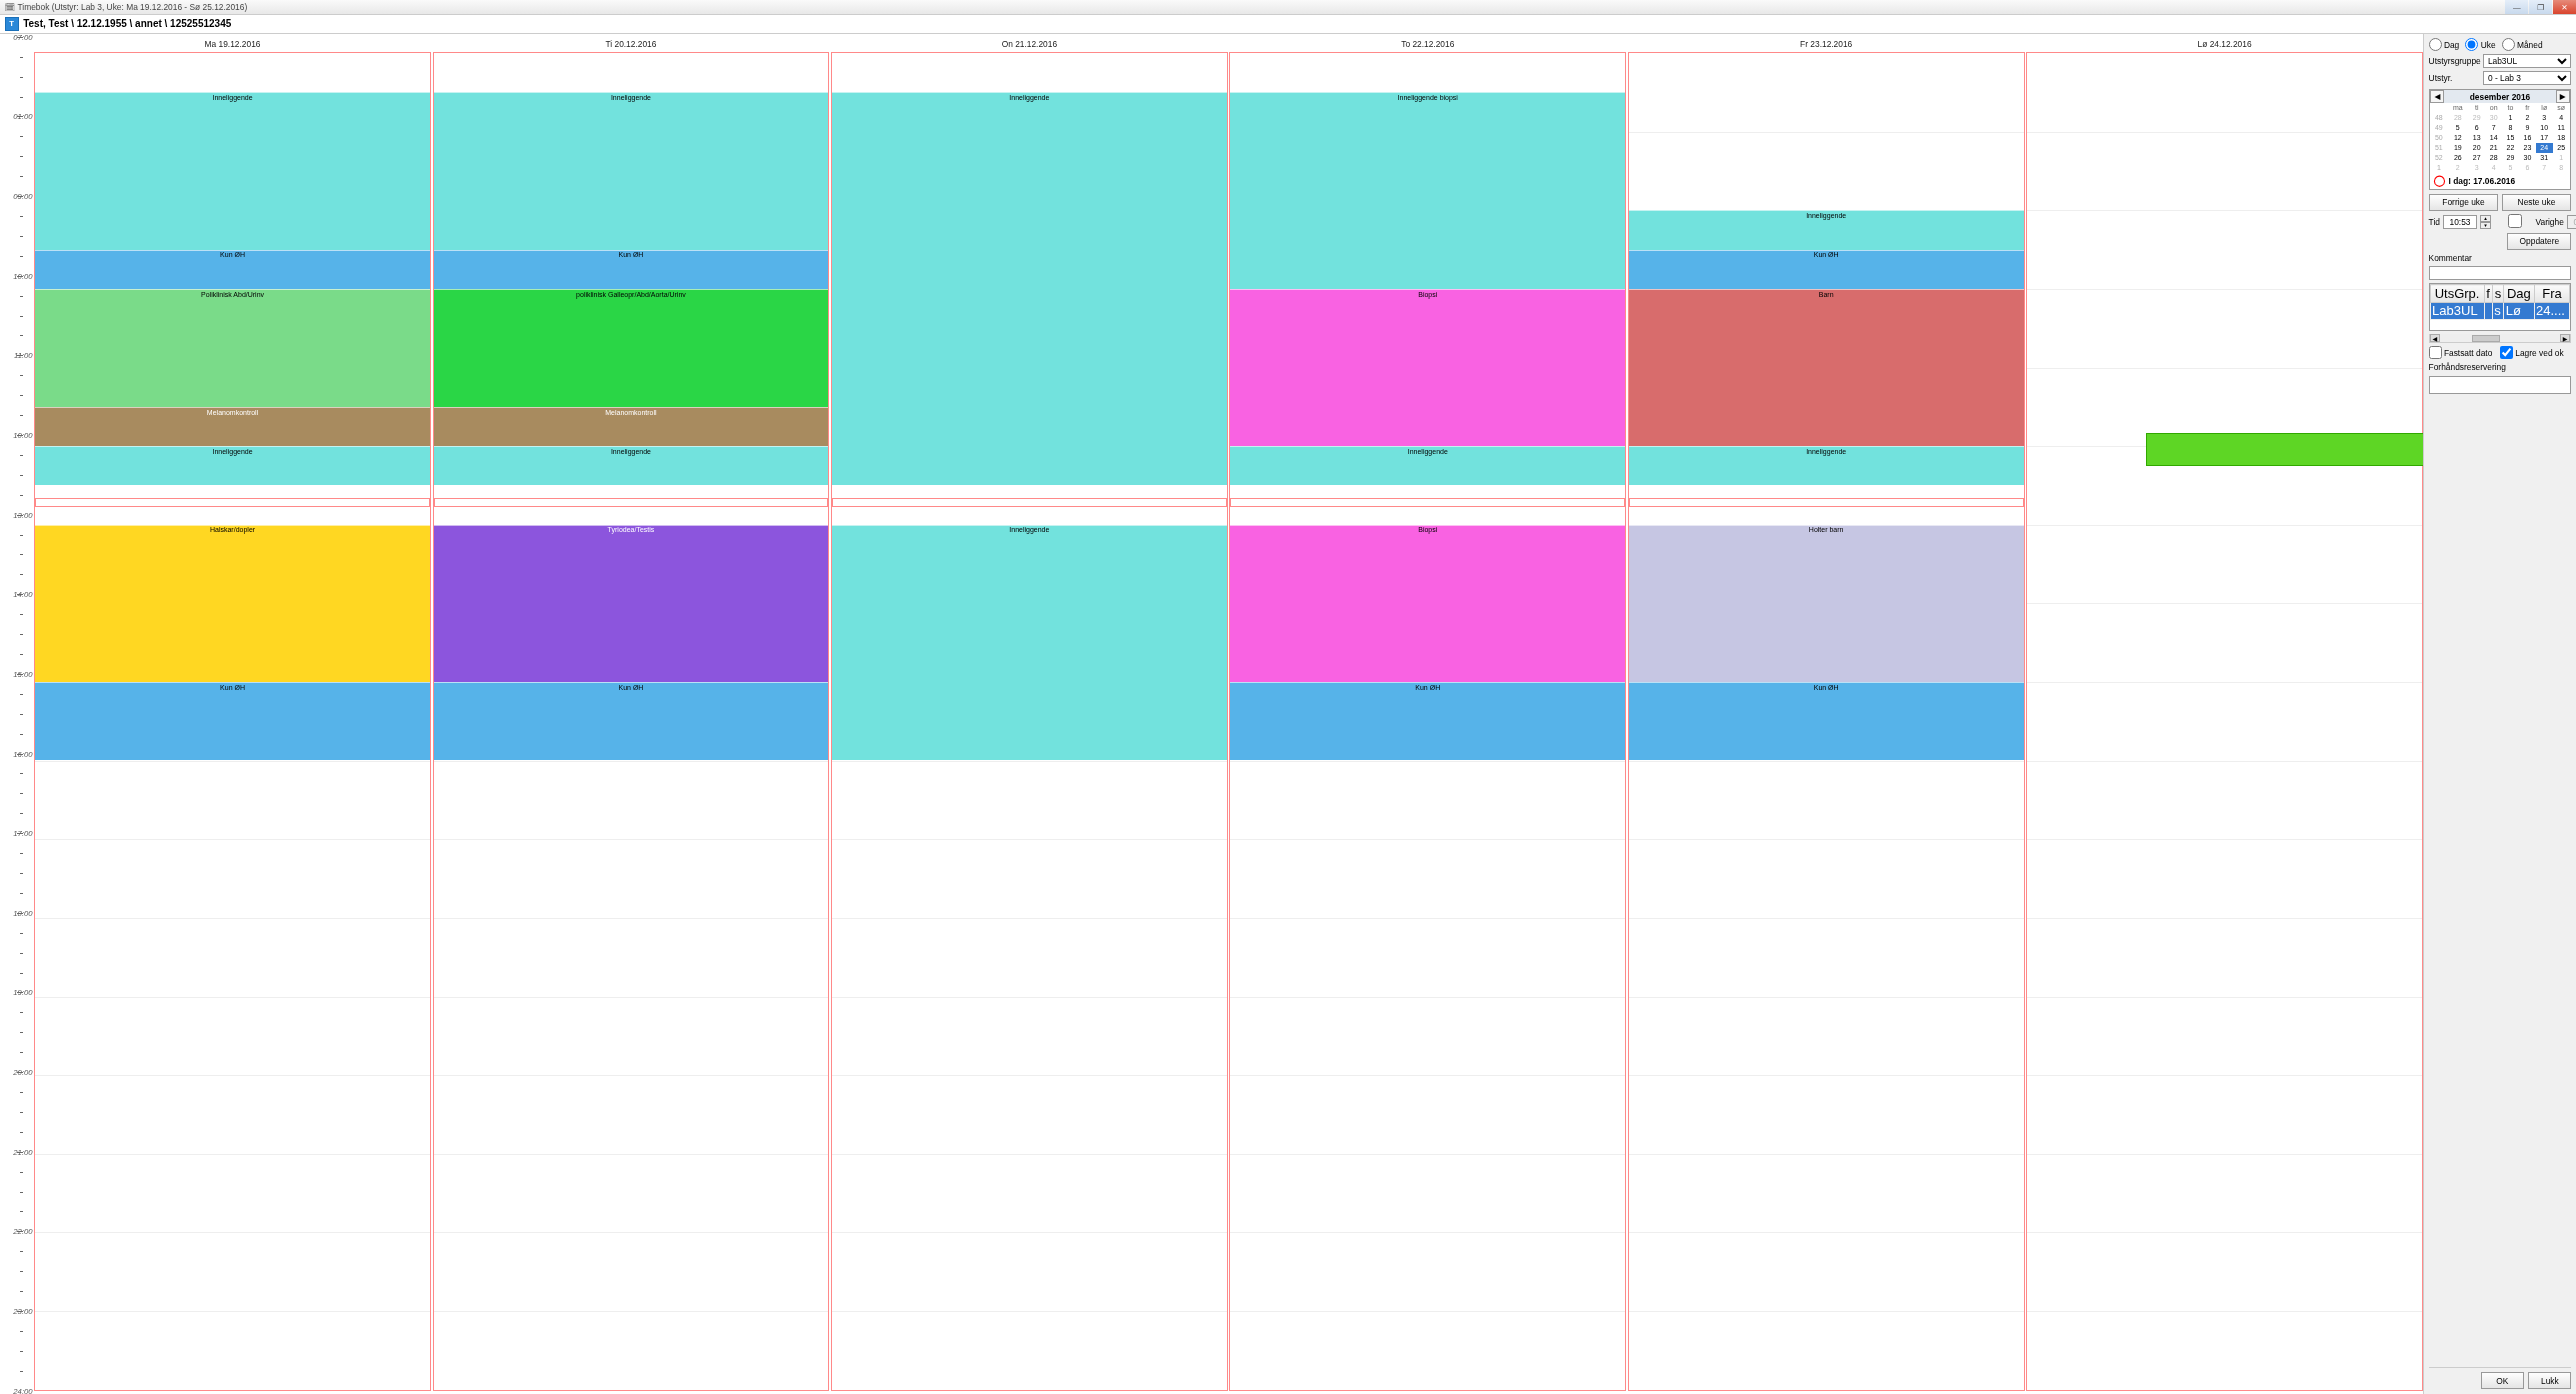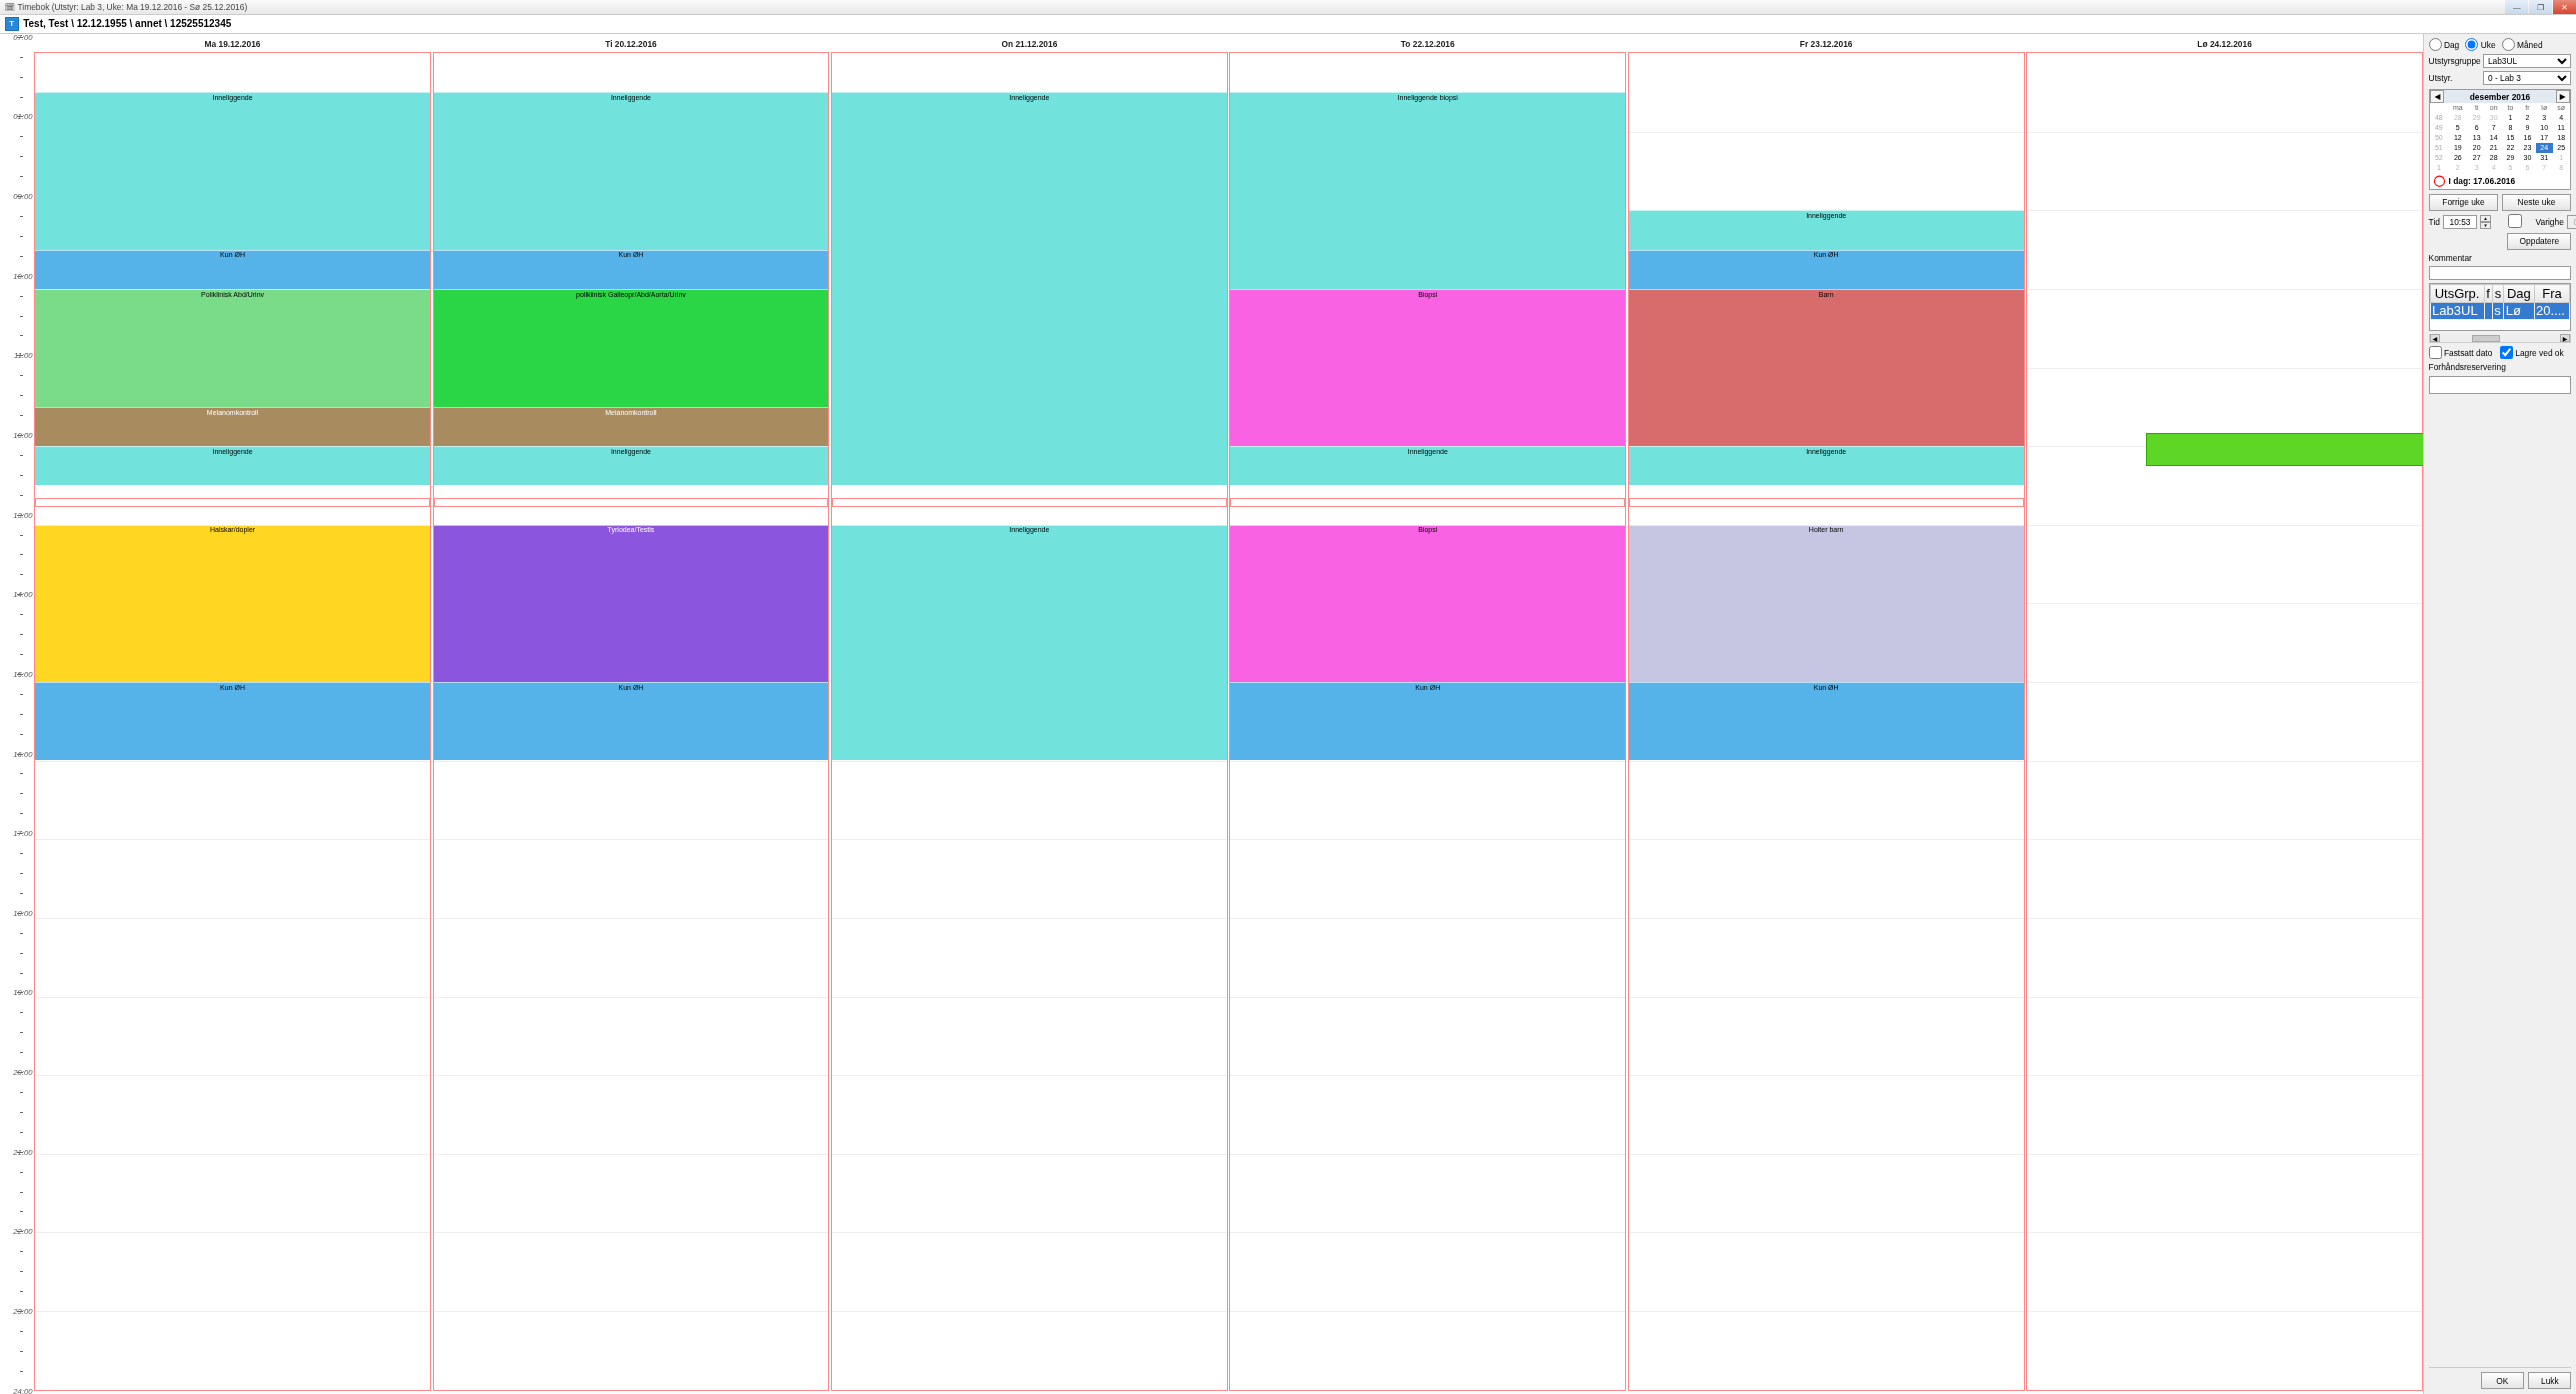--- a/index.html
+++ b/index.html
@@ -21,21 +21,21 @@
 
 
 .calwrap { flex: 1; background:#fff; overflow:hidden; position:relative; padding:3.1px 0 3.1px 3.1px; }
 .calcontent { display:flex; height:100%; }
 .timecol { width: 31px; position:relative;font-style:italic; }
 .timecol .tlabel { position:absolute; right:1.5px; font-size:7.7px; color:#555; transform:translateY(-50%); }
 .timecol .tick { position:absolute; right:10.7px; width:3.8px; border-top:0.8px solid #666; }
 
 .daycols { flex:1; display:flex; gap:1.5px; position:relative; }
 .daycol { flex:1; display:flex; flex-direction:column; }
-.dayhdr { height:15.3px; font-size:8.4px; font-weight:bold; text-align:center; line-height:15.3px; color:#222; }
+.dayhdr { height:15.3px; font-size:8.4px; font-weight:normal; text-align:center; line-height:15.3px; color:#222; }
 .daybody { flex:1; position:relative; border:1.5px solid #ff8989; background:#fff; }
 .daybody.weekend { background:#eee; }
 .daybody .slotline { position:absolute; left:0; right:0; border-top:0.8px solid #eee; }
 
 .event { position:absolute; left:0; right:0; font-size:7px; text-align:center; overflow:hidden; padding-top:0.8px; border-top:0.8px solid rgba(255,255,255,0.6); }
 .event.inn { background:#72e2dd; color:#000; }
 .event.kun { background:#56b3e9; color:#000; }
 .event.poli { background:#7adb89; color:#000; }
 .event.gall { background:#2ad646; color:#000; }
 .event.mela { background:#a88b5f; color:#fff; }
@@ -512,21 +512,21 @@
               <th>f</th>
               <th>s</th>
               <th>Dag</th>
               <th>Fra</th>
             </tr>
             <tr class="selrow">
               <td>Lab3UL</td>
               <td></td>
               <td>s</td>
               <td>Lø</td>
-              <td>20....</td>
+              <td>24....</td>
             </tr>
           </tbody>
         </table>
     </div>
     <div class="gridscroll">
       <button style="position:absolute;left:0;width:10.7px;height:100%;font-size:6.1px;border:0.8px solid #aaa;background:#ddd;">◀</button>
       <div class="thumb"></div>
       <button style="position:absolute;right:0;width:10.7px;height:100%;font-size:6.1px;border:0.8px solid #aaa;background:#ddd;">▶</button>
     </div>
 

